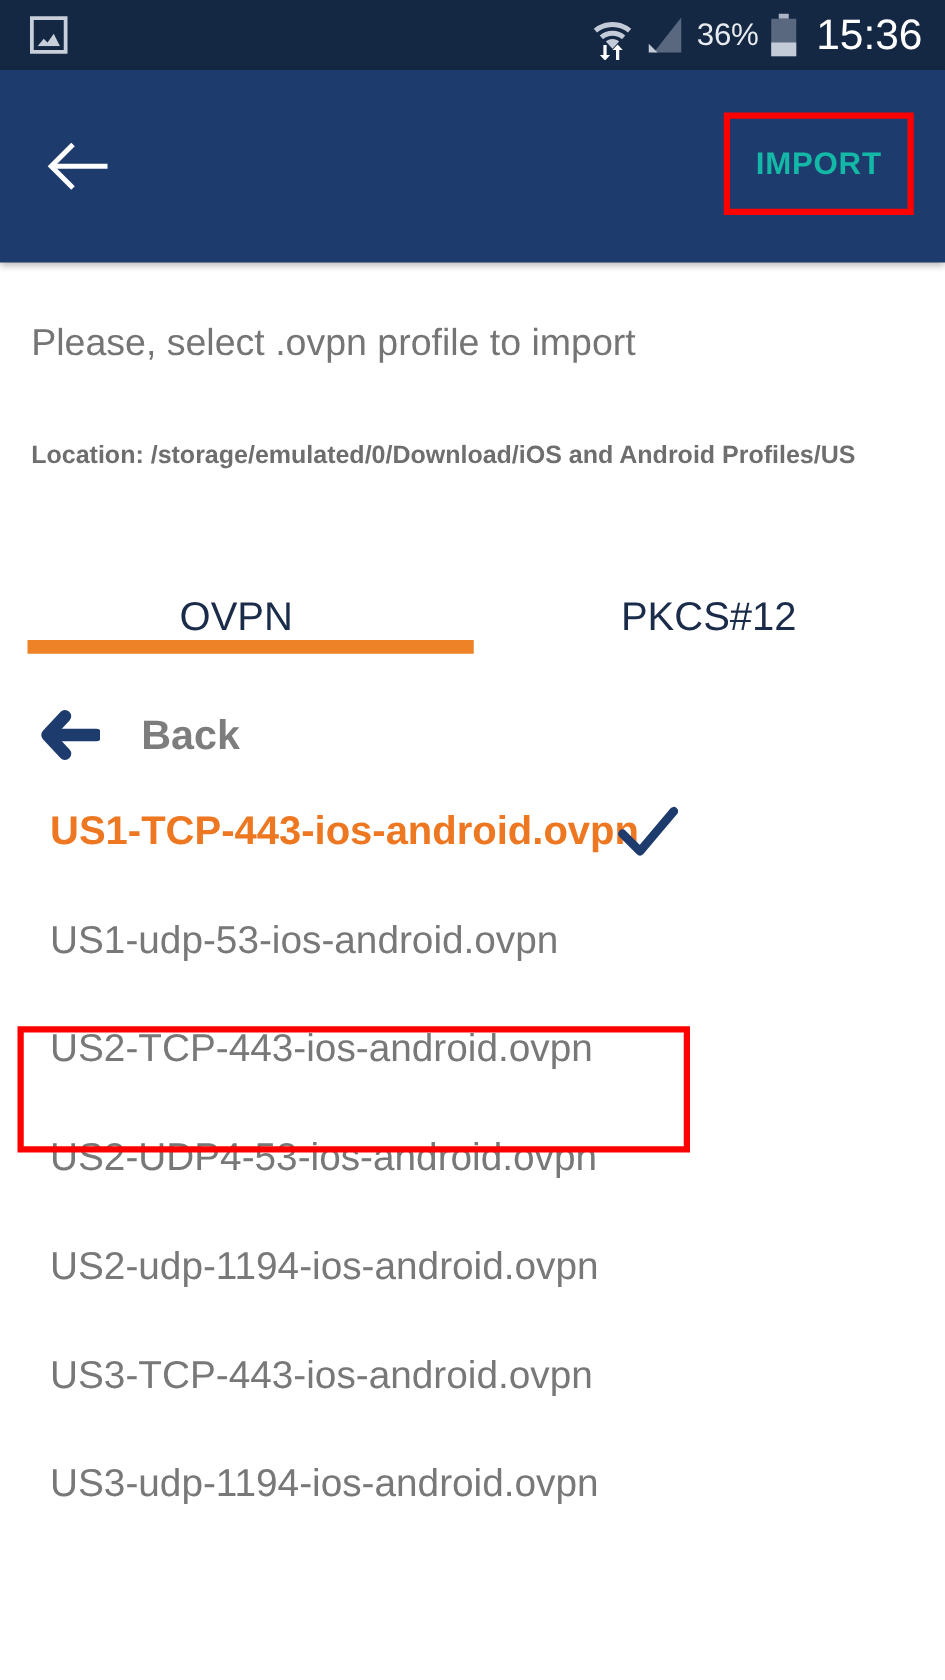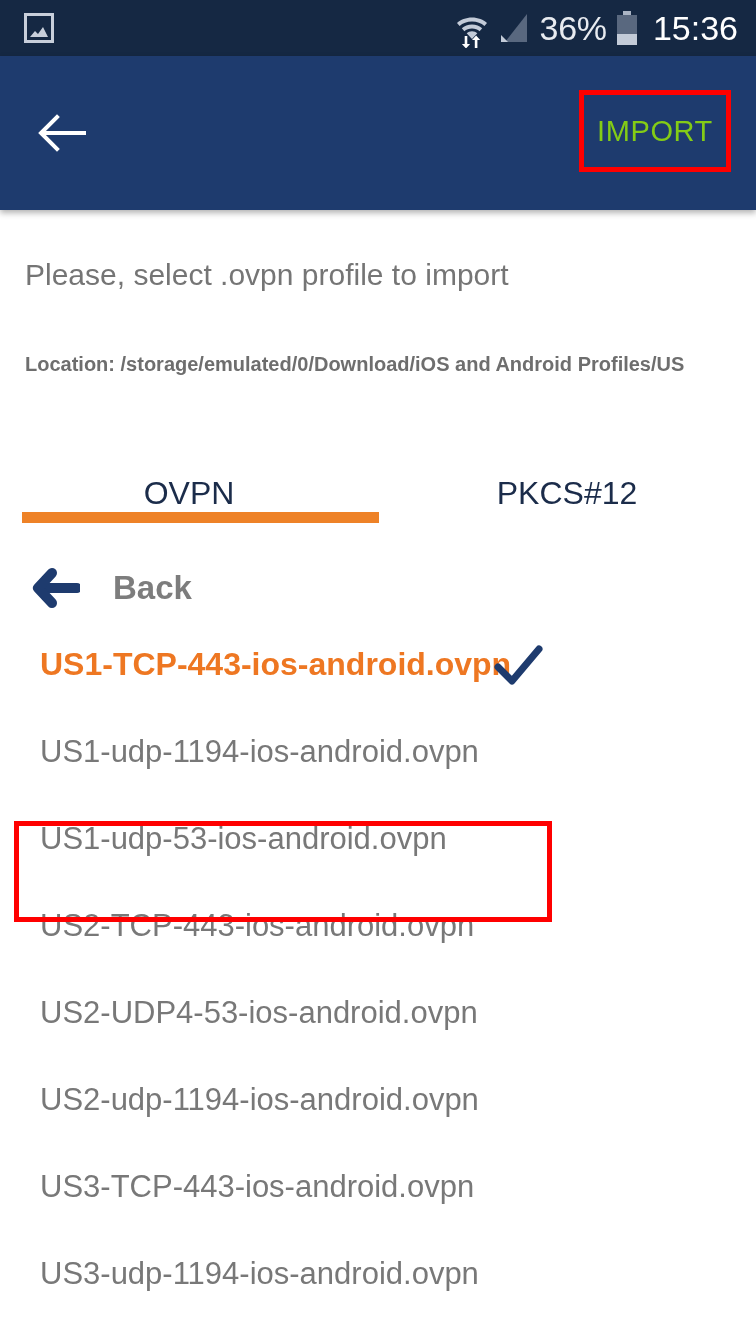--- a/index.html
+++ b/index.html
@@ -48,21 +48,21 @@
     display: flex;
     align-items: flex-end;
     justify-content: center;
     padding: 3px;
   }
   .gallery-icon svg { display: block; }
   .wifi-icon { width: 34px; height: 40px; display:block; }
   .signal-icon { width: 30px; height: 32px; display:block; }
   .batt-pct {
     color: #e8ebf0;
-    font-size: 34px;
+    font-size: 25px;
     letter-spacing: -0.2px;
     line-height: 1;
     font-family: "Liberation Sans", sans-serif;
   }
   .battery-icon {
     width: 20px;
     height: 34px;
     position: relative;
     display: block;
   }
@@ -127,23 +127,23 @@
     width: 152px;
     height: 82px;
     display: flex;
     align-items: center;
     justify-content: center;
     box-sizing: border-box;
     border: 5px solid #ff0000;
     cursor: pointer;
   }
   .import-btn-label {
-    color: #84cc16;
-    font-size: 29px;
-    font-weight: normal;
+    color: #14b8a6;
+    font-size: 25px;
+    font-weight: bold;
     letter-spacing: 0.6px;
   }
 
   
   .content {
     position: absolute;
     top: 210px; left: 0;
     width: 756px;
     height: 1134px;
     background: #ffffff;
@@ -337,23 +337,20 @@
 
   <div class="file-list">
 
     <div class="file-row selected">
       <span class="file-name">US1-TCP-443-ios-android.ovpn</span>
       <svg class="check-icon" viewBox="0 0 56 56">
         <polyline points="8,30 22,44 49,12" fill="none" stroke="#1e3b6e" stroke-width="7" stroke-linecap="round" stroke-linejoin="round"></polyline>
       </svg>
     </div>
 
-    <div class="file-row">
-      <span class="file-name">US1-udp-1194-ios-android.ovpn</span>
-    </div>
 
     <div class="file-row">
       <span class="file-name">US1-udp-53-ios-android.ovpn</span>
     </div>
 
     <div class="file-row">
       <span class="file-name">US2-TCP-443-ios-android.ovpn</span>
     </div>
 
     <div class="file-row">

